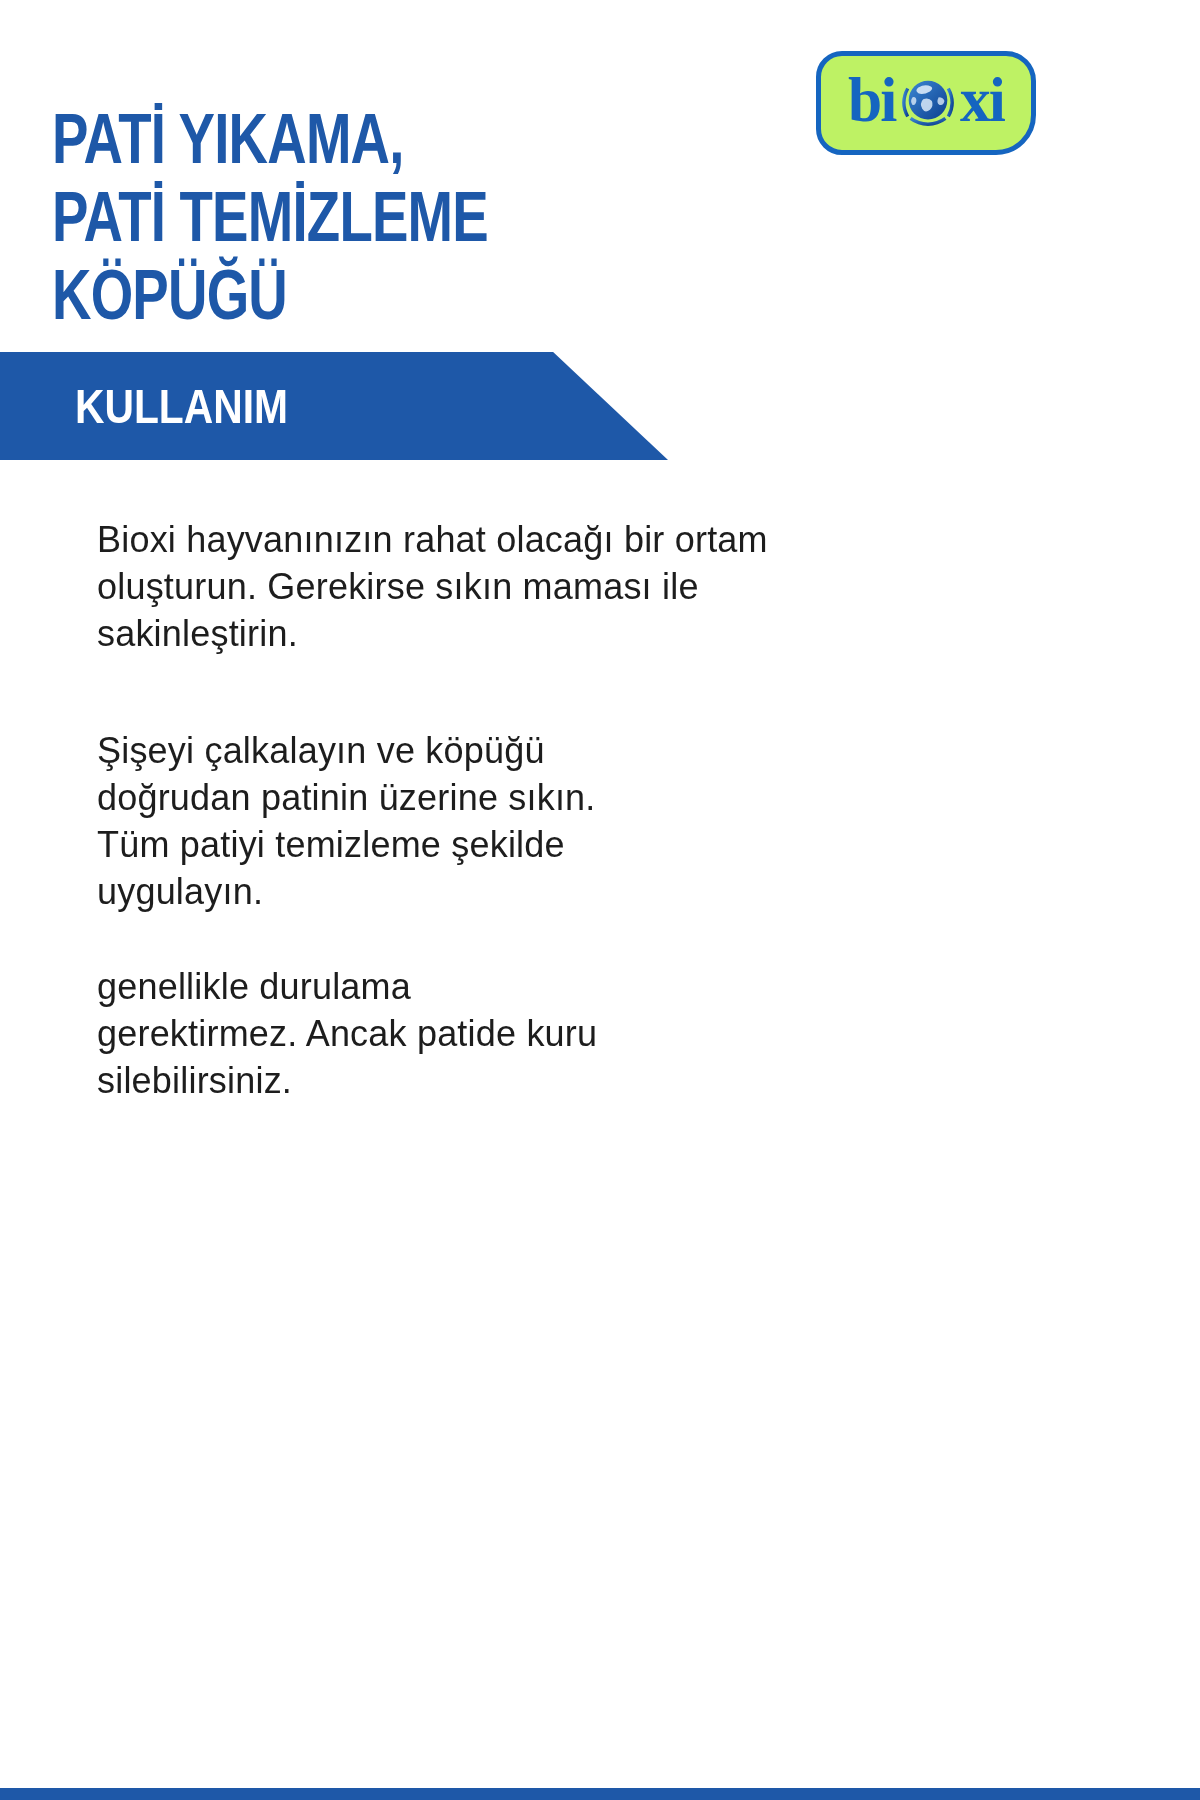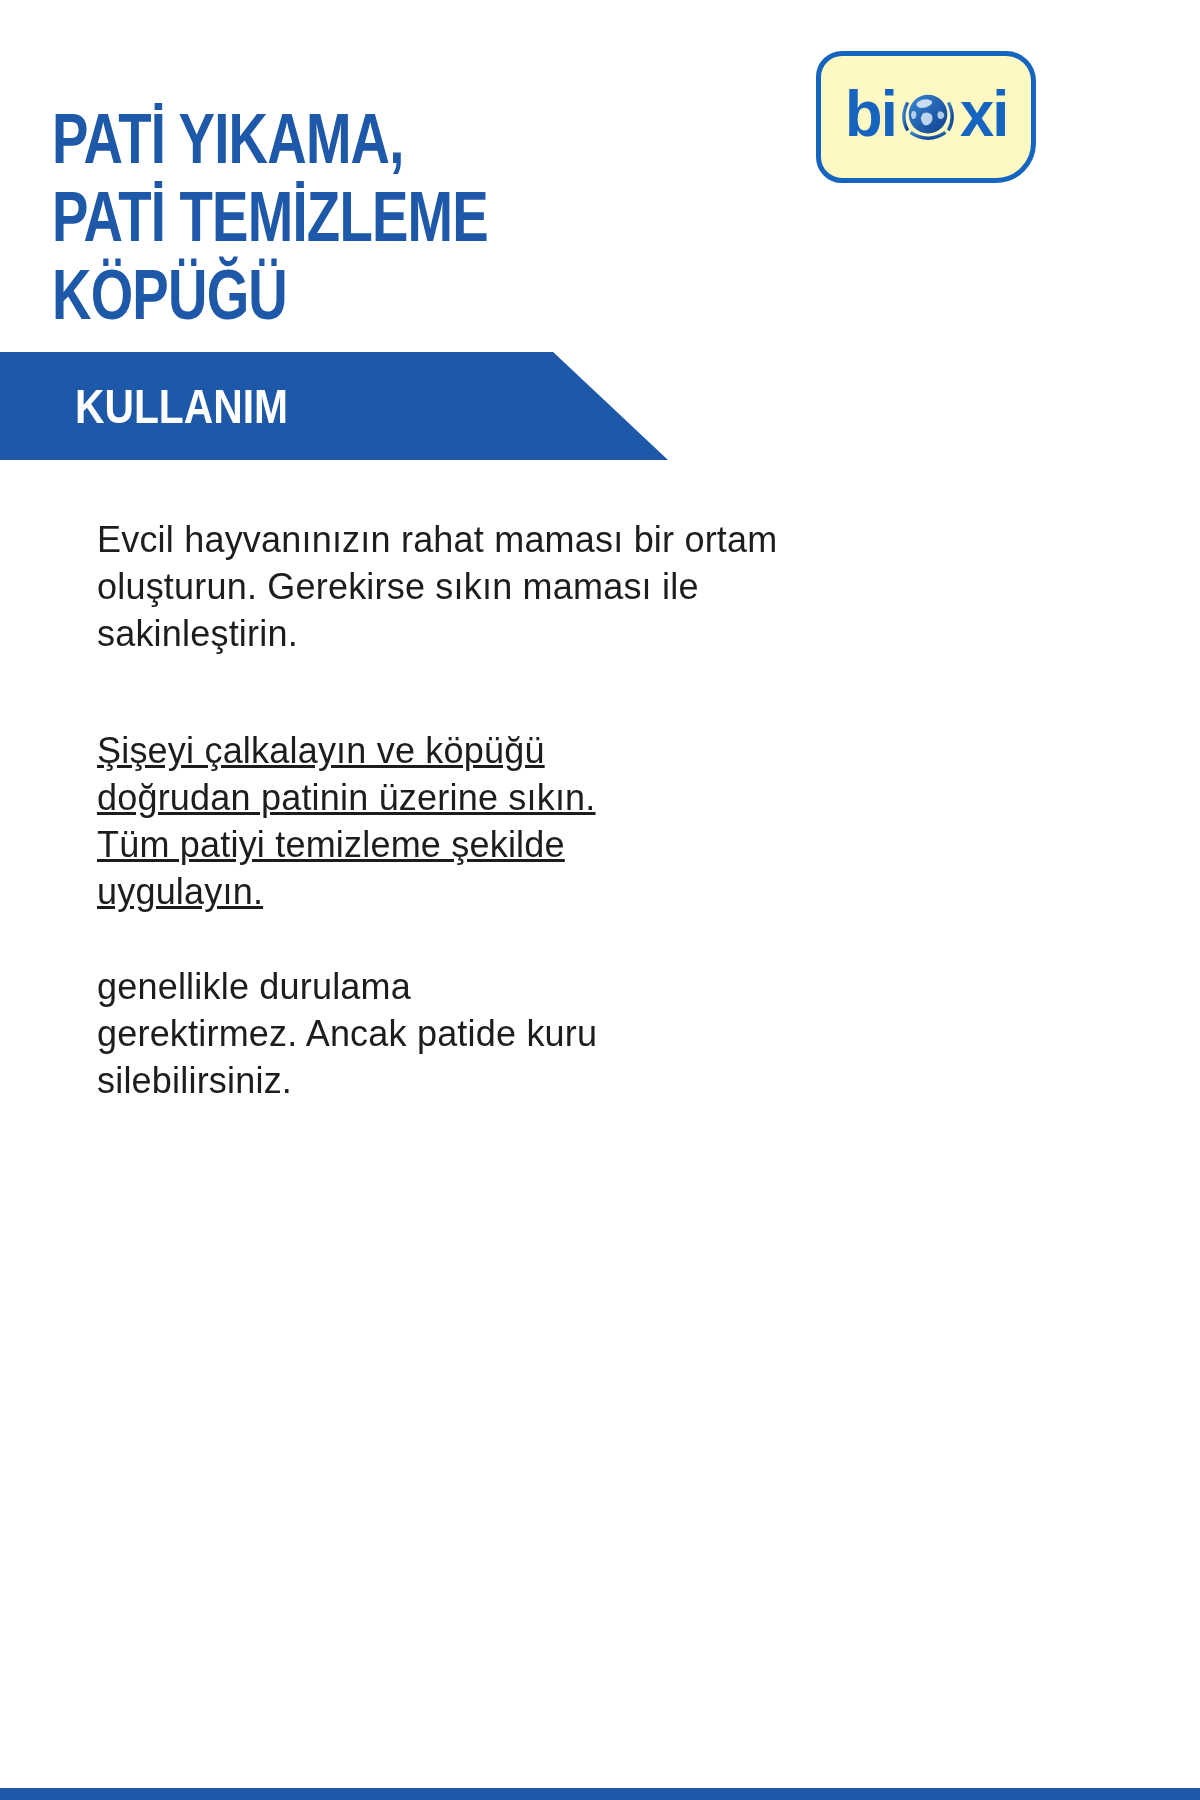--- a/index.html
+++ b/index.html
@@ -13,25 +13,25 @@
   .page{
     position:relative;
     width:1200px;height:1800px;
     background:var(--page-bg);
     overflow:hidden;
     font-family:"Liberation Sans", sans-serif;
   }
 
   
   .logo{
-    position:absolute;left:816px;top:51px;width:220px;height:132px;
+    position:absolute;left:816px;top:51px;width:220px;height:104px;
     border:5px solid var(--logo-blue);
     border-radius:26px 30px 40px 26px;
     display:flex;align-items:center;justify-content:center;
-    gap:1px;background:#fef9c3;
+    gap:1px;background:#bef264;font-family:Liberation Serif, serif;
   }
   .logo-text{
     font-size:64px;font-weight:bold;line-height:1;
     color:var(--logo-blue);
     letter-spacing:-2px;
     transform:scaleX(0.96);
     padding-bottom:6px;
   }
   .globe{flex:0 0 auto;margin:0 1px;}
 
@@ -64,21 +64,21 @@
 
   
   .para{
     position:absolute;left:97px;width:960px;
     color:var(--text-dark);
     font-size:36px;line-height:47px;
     letter-spacing:0.2px;
     white-space:nowrap;
   }
   .para-1{top:516px;}
-  .para-2{top:727px;text-decoration:underline;}
+  .para-2{top:727px;}
   .para-3{top:963px;}
 
   
   .footer-bar{
     position:absolute;left:0;bottom:0;width:100%;height:12px;
     background:var(--brand-blue);
   }
 </style>
 </head>
 <body>
@@ -110,21 +110,21 @@
     <div class="title-line">PATİ YIKAMA,</div>
     <div class="title-line">PATİ TEMİZLEME</div>
     <div class="title-line">KÖPÜĞÜ</div>
   </h1>
 
   <div class="banner">
     <span class="banner-label">KULLANIM</span>
   </div>
 
   <div class="para para-1">
-    <div class="line">Evcil hayvanınızın rahat maması bir ortam</div>
+    <div class="line">Bioxi hayvanınızın rahat olacağı bir ortam</div>
     <div class="line">oluşturun. Gerekirse sıkın maması ile</div>
     <div class="line">sakinleştirin.</div>
   </div>
 
   <div class="para para-2">
     <div class="line">Şişeyi çalkalayın ve köpüğü</div>
     <div class="line">doğrudan patinin üzerine sıkın.</div>
     <div class="line">Tüm patiyi temizleme şekilde</div>
     <div class="line">uygulayın.</div>
   </div>

